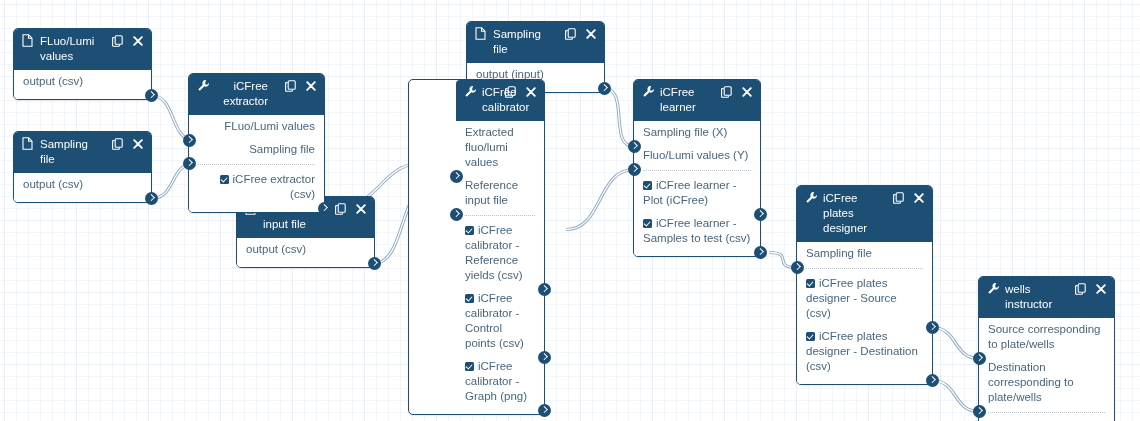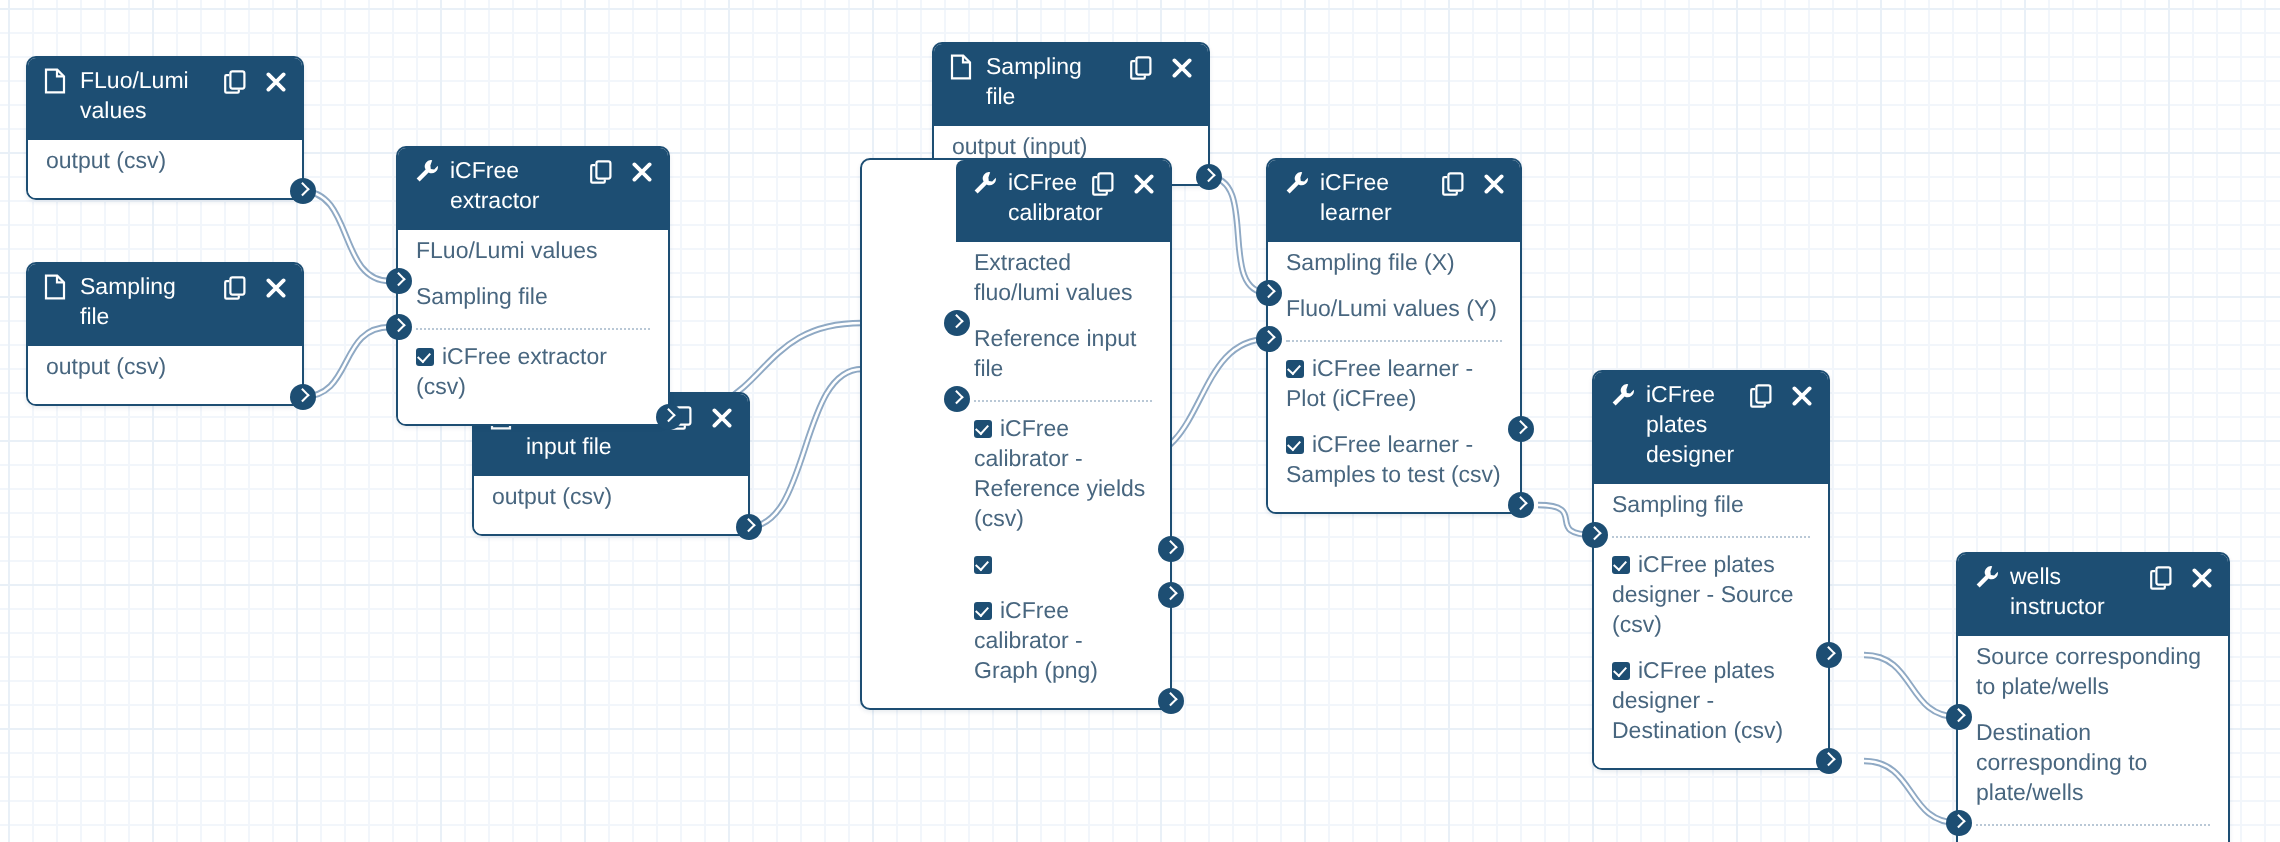--- a/index.html
+++ b/index.html
@@ -265,21 +265,21 @@
               <svg width="10" height="10" viewBox="0 0 10 10">
                 <path d="M1.2 1.2L8.8 8.8M8.8 1.2L1.2 8.8" stroke="#ffffff" stroke-width="1.9" stroke-linecap="round"></path>
               </svg>
             </span>
           </div>
         </div>
         <div class="node-body">
           <div class="row out-row"><span>output (csv)</span><div class="port out"></div></div>
         </div>
       </div>
-      <div class="node" style="left: 198px; top: 73px; width: 137px;">
+      <div class="node" style="left: 188px; top: 73px; width: 137px; text-align: right;">
         <div class="node-header">
           <span class="hdr-icon"><svg width="13" height="13" viewBox="0 0 13 13">
               <path d="M9.1 1.1a3.1 3.1 0 0 0-3.3 4.6L1.3 10.2l1.5 1.5 4.5-4.5a3.1 3.1 0 0 0 4.6-3.3L10.1 5.7 8.4 5.5 8.2 3.8z" fill="#ffffff"></path>
             </svg></span>
           <span class="hdr-title">iCFree extractor</span>
           <div class="hdr-actions">
             <span class="act">
               <svg width="11" height="12" viewBox="0 0 11 12">
                 <rect x="3.2" y="0.7" width="7" height="8.6" rx="1" fill="none" stroke="#ffffff" stroke-width="1.1"></rect>
                 <path d="M2.6 2.6H1.2a.6.6 0 0 0-.6.6v7.5a.6.6 0 0 0 .6.6h5.6a.6.6 0 0 0 .6-.6v-1" fill="none" stroke="#ffffff" stroke-width="1.1"></path>
@@ -292,21 +292,21 @@
             </span>
           </div>
         </div>
         <div class="node-body">
           <div class="row in-row"><span>FLuo/Lumi values</span><div class="port in"></div></div>
           <div class="row in-row"><span>Sampling file</span><div class="port in"></div></div>
           <div class="sep"></div>
           <div class="row out-row"><span class="cb"></span><span>iCFree extractor (csv)</span><div class="port out"></div></div>
         </div>
       </div>
-      <div class="node" style="left: 430px; top: 79px; width: 156px; padding-left: 47px;">
+      <div class="node" style="left: 408px; top: 79px; width: 137px; padding-left: 47px;">
         <div class="node-header">
           <span class="hdr-icon"><svg width="13" height="13" viewBox="0 0 13 13">
               <path d="M9.1 1.1a3.1 3.1 0 0 0-3.3 4.6L1.3 10.2l1.5 1.5 4.5-4.5a3.1 3.1 0 0 0 4.6-3.3L10.1 5.7 8.4 5.5 8.2 3.8z" fill="#ffffff"></path>
             </svg></span>
           <span class="hdr-title">iCFree calibrator</span>
           <div class="hdr-actions">
             <span class="act">
               <svg width="11" height="12" viewBox="0 0 11 12">
                 <rect x="3.2" y="0.7" width="7" height="8.6" rx="1" fill="none" stroke="#ffffff" stroke-width="1.1"></rect>
                 <path d="M2.6 2.6H1.2a.6.6 0 0 0-.6.6v7.5a.6.6 0 0 0 .6.6h5.6a.6.6 0 0 0 .6-.6v-1" fill="none" stroke="#ffffff" stroke-width="1.1"></path>
@@ -317,21 +317,21 @@
                 <path d="M1.2 1.2L8.8 8.8M8.8 1.2L1.2 8.8" stroke="#ffffff" stroke-width="1.9" stroke-linecap="round"></path>
               </svg>
             </span>
           </div>
         </div>
         <div class="node-body">
           <div class="row in-row"><span>Extracted fluo/lumi values</span><div class="port in"></div></div>
           <div class="row in-row"><span>Reference input file</span><div class="port in"></div></div>
           <div class="sep"></div>
           <div class="row out-row"><span class="cb"></span><span>iCFree calibrator - Reference yields (csv)</span><div class="port out"></div></div>
-          <div class="row out-row"><span class="cb"></span><div class="port out"></div></div>
+          <div class="row out-row"><span class="cb"></span><span>iCFree calibrator - Control points (csv)</span><div class="port out"></div></div>
           <div class="row out-row"><span class="cb"></span><span>iCFree calibrator - Graph (png)</span><div class="port out"></div></div>
         </div>
       </div>
       <div class="node" style="left: 633px; top: 79px; width: 128px;">
         <div class="node-header">
           <span class="hdr-icon"><svg width="13" height="13" viewBox="0 0 13 13">
               <path d="M9.1 1.1a3.1 3.1 0 0 0-3.3 4.6L1.3 10.2l1.5 1.5 4.5-4.5a3.1 3.1 0 0 0 4.6-3.3L10.1 5.7 8.4 5.5 8.2 3.8z" fill="#ffffff"></path>
             </svg></span>
           <span class="hdr-title">iCFree learner</span>
           <div class="hdr-actions">
@@ -349,21 +349,21 @@
           </div>
         </div>
         <div class="node-body">
           <div class="row in-row"><span>Sampling file (X)</span><div class="port in"></div></div>
           <div class="row in-row"><span>Fluo/Lumi values (Y)</span><div class="port in"></div></div>
           <div class="sep"></div>
           <div class="row out-row"><span class="cb"></span><span>iCFree learner - Plot (iCFree)</span><div class="port out"></div></div>
           <div class="row out-row"><span class="cb"></span><span>iCFree learner - Samples to test (csv)</span><div class="port out"></div></div>
         </div>
       </div>
-      <div class="node" style="left: 796px; top: 185px; width: 119px;">
+      <div class="node" style="left: 796px; top: 185px; width: 137px;">
         <div class="node-header">
           <span class="hdr-icon"><svg width="13" height="13" viewBox="0 0 13 13">
               <path d="M9.1 1.1a3.1 3.1 0 0 0-3.3 4.6L1.3 10.2l1.5 1.5 4.5-4.5a3.1 3.1 0 0 0 4.6-3.3L10.1 5.7 8.4 5.5 8.2 3.8z" fill="#ffffff"></path>
             </svg></span>
           <span class="hdr-title">iCFree plates designer</span>
           <div class="hdr-actions">
             <span class="act">
               <svg width="11" height="12" viewBox="0 0 11 12">
                 <rect x="3.2" y="0.7" width="7" height="8.6" rx="1" fill="none" stroke="#ffffff" stroke-width="1.1"></rect>
                 <path d="M2.6 2.6H1.2a.6.6 0 0 0-.6.6v7.5a.6.6 0 0 0 .6.6h5.6a.6.6 0 0 0 .6-.6v-1" fill="none" stroke="#ffffff" stroke-width="1.1"></path>

